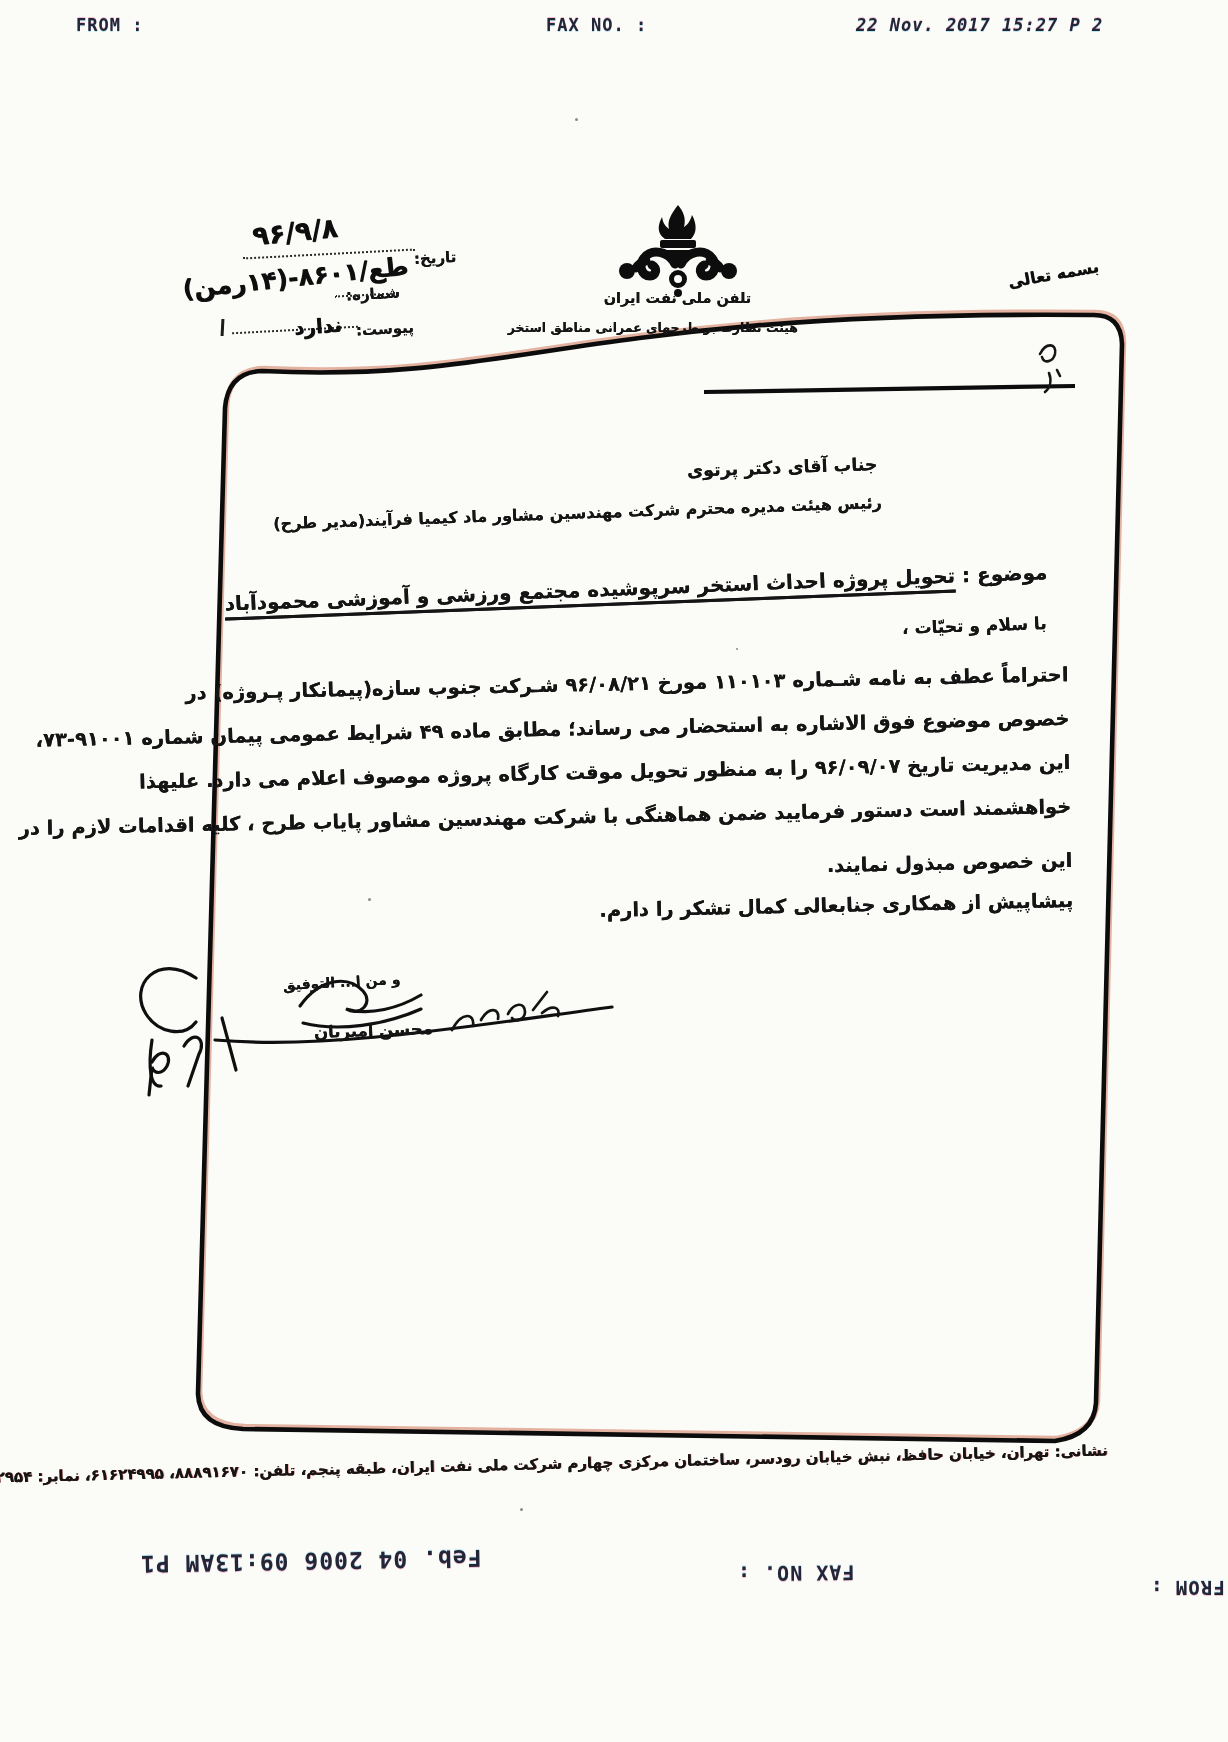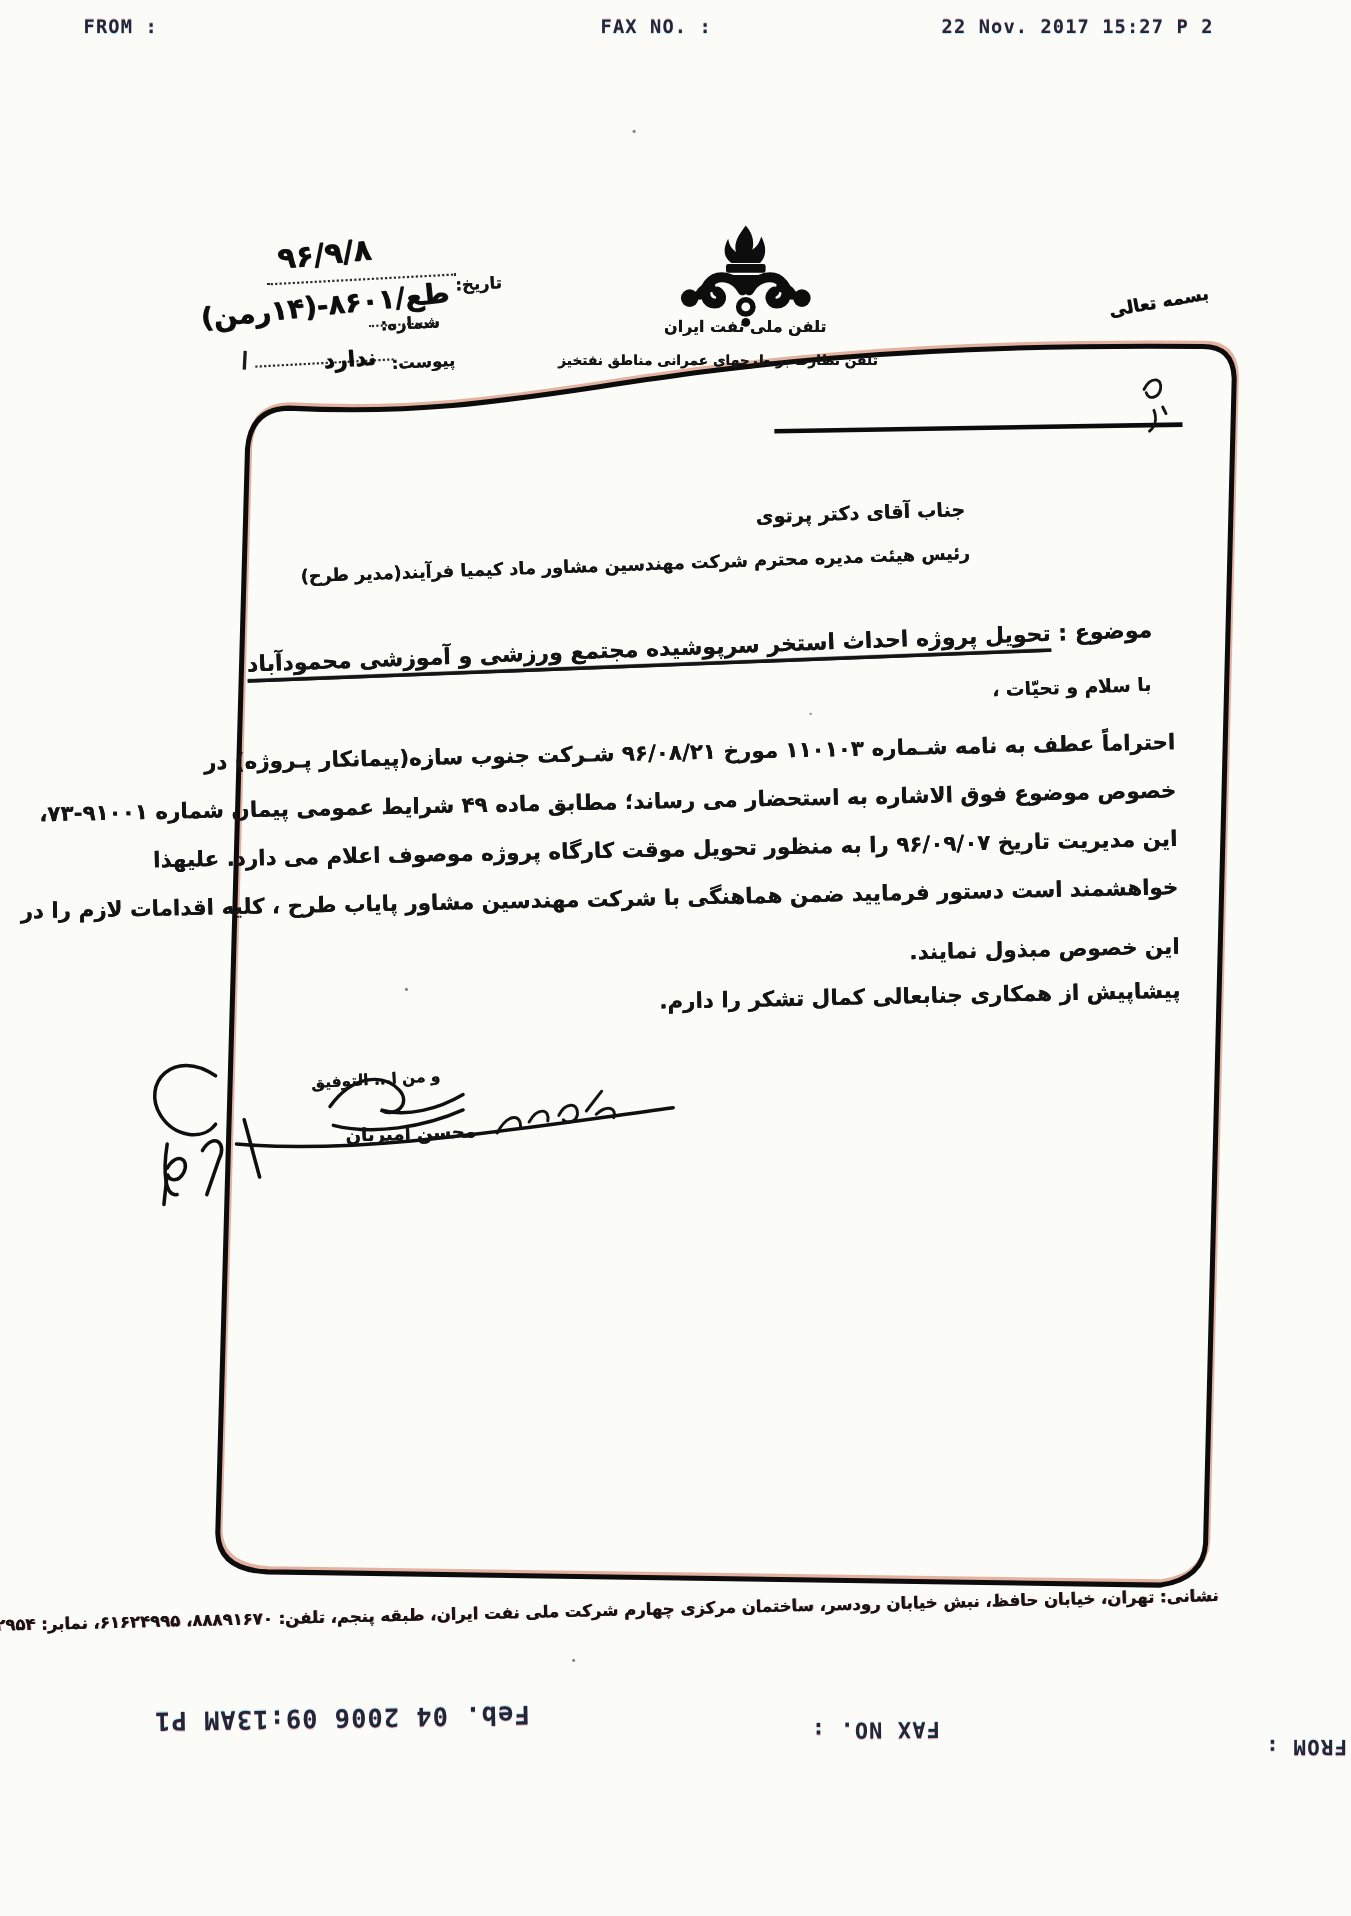--- a/index.html
+++ b/index.html
@@ -40,21 +40,21 @@
   .tick{position:absolute;background:#1c1c1c;}
   svg{display:block;}
   .body-lines{line-height:26px;}
   .body-lines > div{position:absolute;right:0;font-size:19.5px;}
 </style>
 </head>
 <body>
 
 <div class="abs mono" style="left:76px;top:15px;font-size:17px;">FROM :</div>
 <div class="abs mono" style="left:546px;top:15px;font-size:17px;">FAX NO. :</div>
-<div class="abs mono" style="left:856px;top:15px;font-size:17px;">22 Nov. 2017 15:27 P 2</div>
+<div class="abs mono" style="left:856px;top:15px;font-size:17px;font-style:italic;">22 Nov. 2017 15:27 P 2</div>
 
 <svg class="abs" style="left:0;top:0;" width="1228" height="1742" viewBox="0 0 1228 1742">
 
   <path d="M 262 371 C 520 384, 580 310, 1092 315 Q 1121 314, 1122 344 L 1096 1403 Q 1094 1435, 1055 1441 L 243 1429 Q 199 1427, 198 1394 L 225 408 Q 228 372, 262 371 Z" fill="none" stroke="rgba(195,70,30,0.40)" stroke-width="5.5" transform="translate(1.5,-2.5)"></path>
 
   <path d="M 262 371 C 520 384, 580 310, 1092 315 Q 1121 314, 1122 344 L 1096 1403 Q 1094 1435, 1055 1441 L 243 1429 Q 199 1427, 198 1394 L 225 408 Q 228 372, 262 371 Z" fill="none" stroke="#0c0c0c" stroke-width="4.6" stroke-linejoin="round"></path>
 
   <line x1="704" y1="392" x2="1075" y2="386" stroke="#0c0c0c" stroke-width="4.2"></line>
 
   <path d="M 1040 354 c 6 -12 17 -11 15 0 c -2 8 -11 10 -13 3 m 7 16 c 3 8 1 15 -4 19 m 12 -22 l 3 6" fill="none" stroke="#151515" stroke-width="2.6" stroke-linecap="round"></path>
@@ -90,21 +90,21 @@
     <path d="M18 64 C21 59 24 58 28 57"></path>
     <path d="M102 64 C99 59 96 58 92 57"></path>
   </g>
   <circle cx="9" cy="67" r="8" fill="#0d0d0d"></circle>
   <circle cx="111" cy="67" r="8" fill="#0d0d0d"></circle>
   <circle cx="60" cy="75" r="6.5" fill="none" stroke="#0d0d0d" stroke-width="5"></circle>
   <circle cx="60" cy="89" r="4" fill="#0d0d0d"></circle>
 </svg>
 
 <div class="abs fa" style="left:590px;top:290px;width:175px;text-align:center;font-size:14.5px;">تلفن ملی نفت ایران</div>
-<div class="abs fa" style="left:536px;top:320px;width:262px;text-align:center;font-size:12.5px;">تلفن نظارت بر طرحهای عمرانی مناطق نفتخیز</div>
+<div class="abs fa" style="left:536px;top:320px;width:262px;text-align:center;font-size:12.5px;">هیئت نظارت بر طرحهای عمرانی مناطق استخر</div>
 
 <div class="abs hand" style="left:1004px;top:265px;width:95px;font-size:16px;transform:rotate(-10deg);">بسمه تعالی</div>
 
 <div class="abs fa" style="left:414px;top:249px;font-size:15px;transform:rotate(-3deg);">تاریخ:</div>
 <div class="dots" style="left:243px;top:252px;width:172px;transform:rotate(-3deg);"></div>
 <div class="abs hand" style="left:252px;top:216px;font-size:27px;letter-spacing:3px;transform:rotate(-6deg);">۹۶/۹/۸</div>
 
 <div class="abs fa" style="left:346px;top:285px;font-size:15px;transform:rotate(-3deg);">شماره:</div>
 <div class="dots" style="left:335px;top:293px;width:60px;transform:rotate(-3deg);"></div>
 <div class="abs hand" style="left:182px;top:263px;font-size:25px;letter-spacing:1px;transform:rotate(-6deg);">طع/۸۶۰۱-(۱۴رمن)</div>

